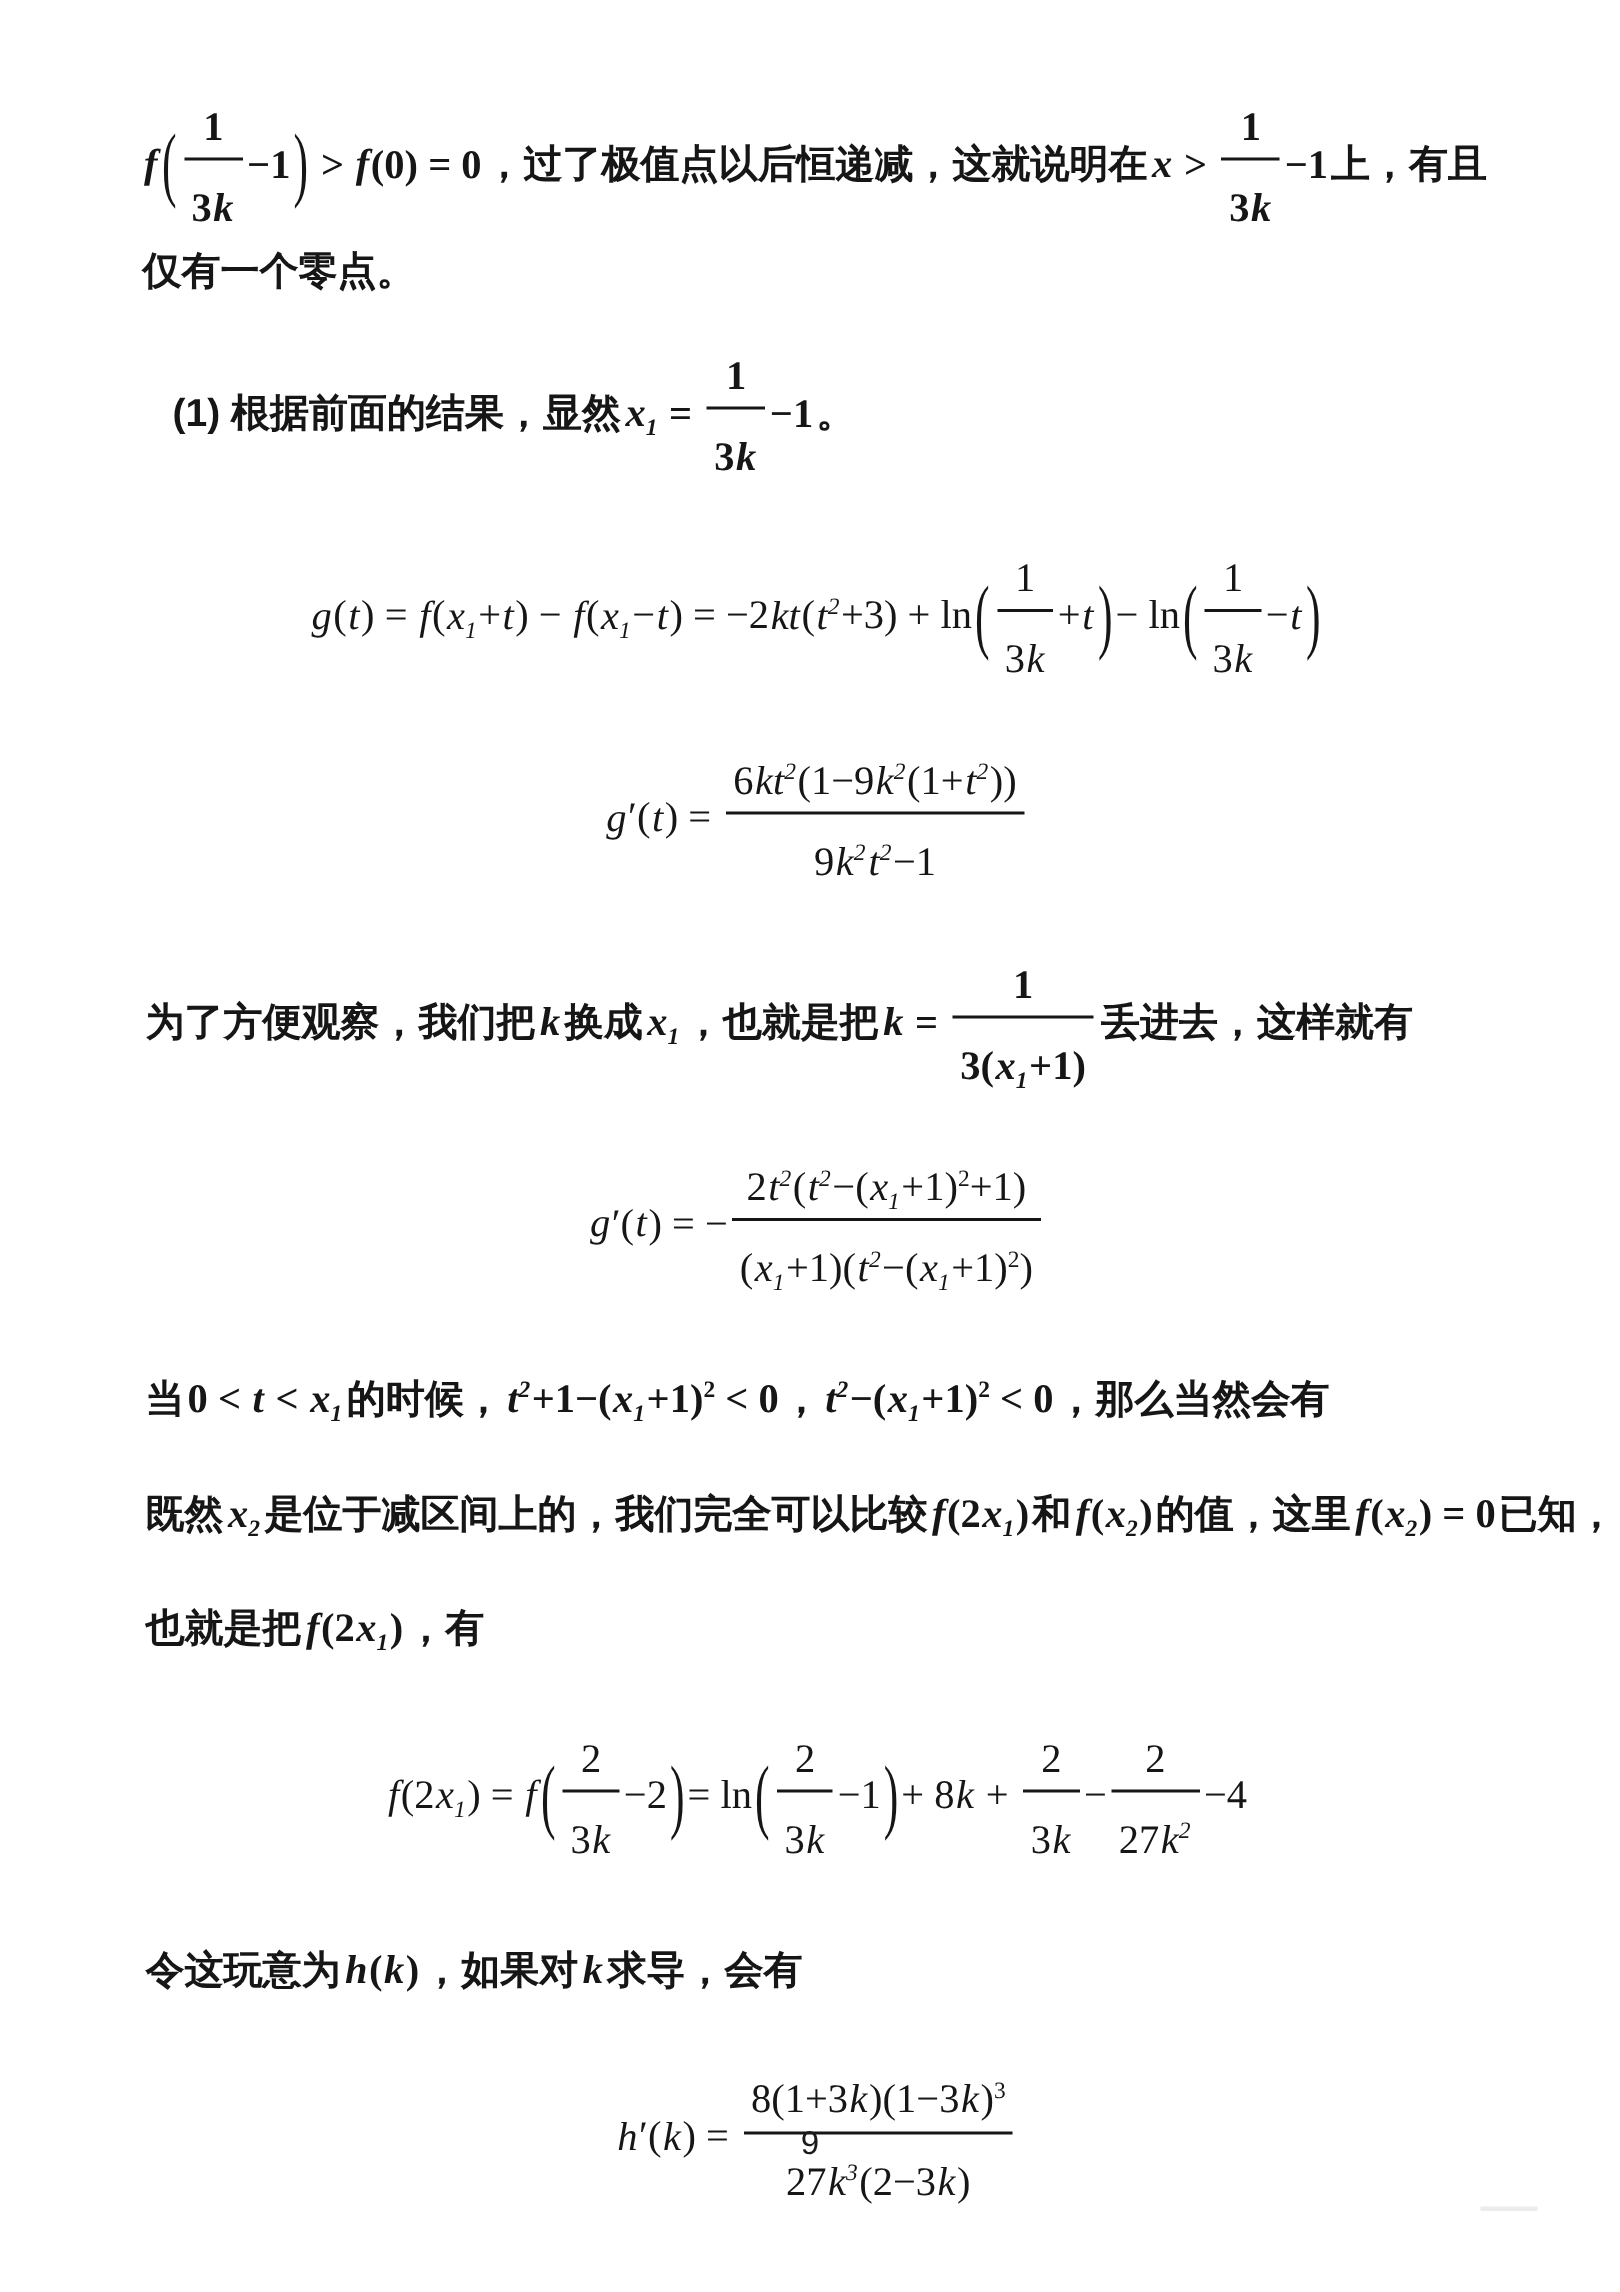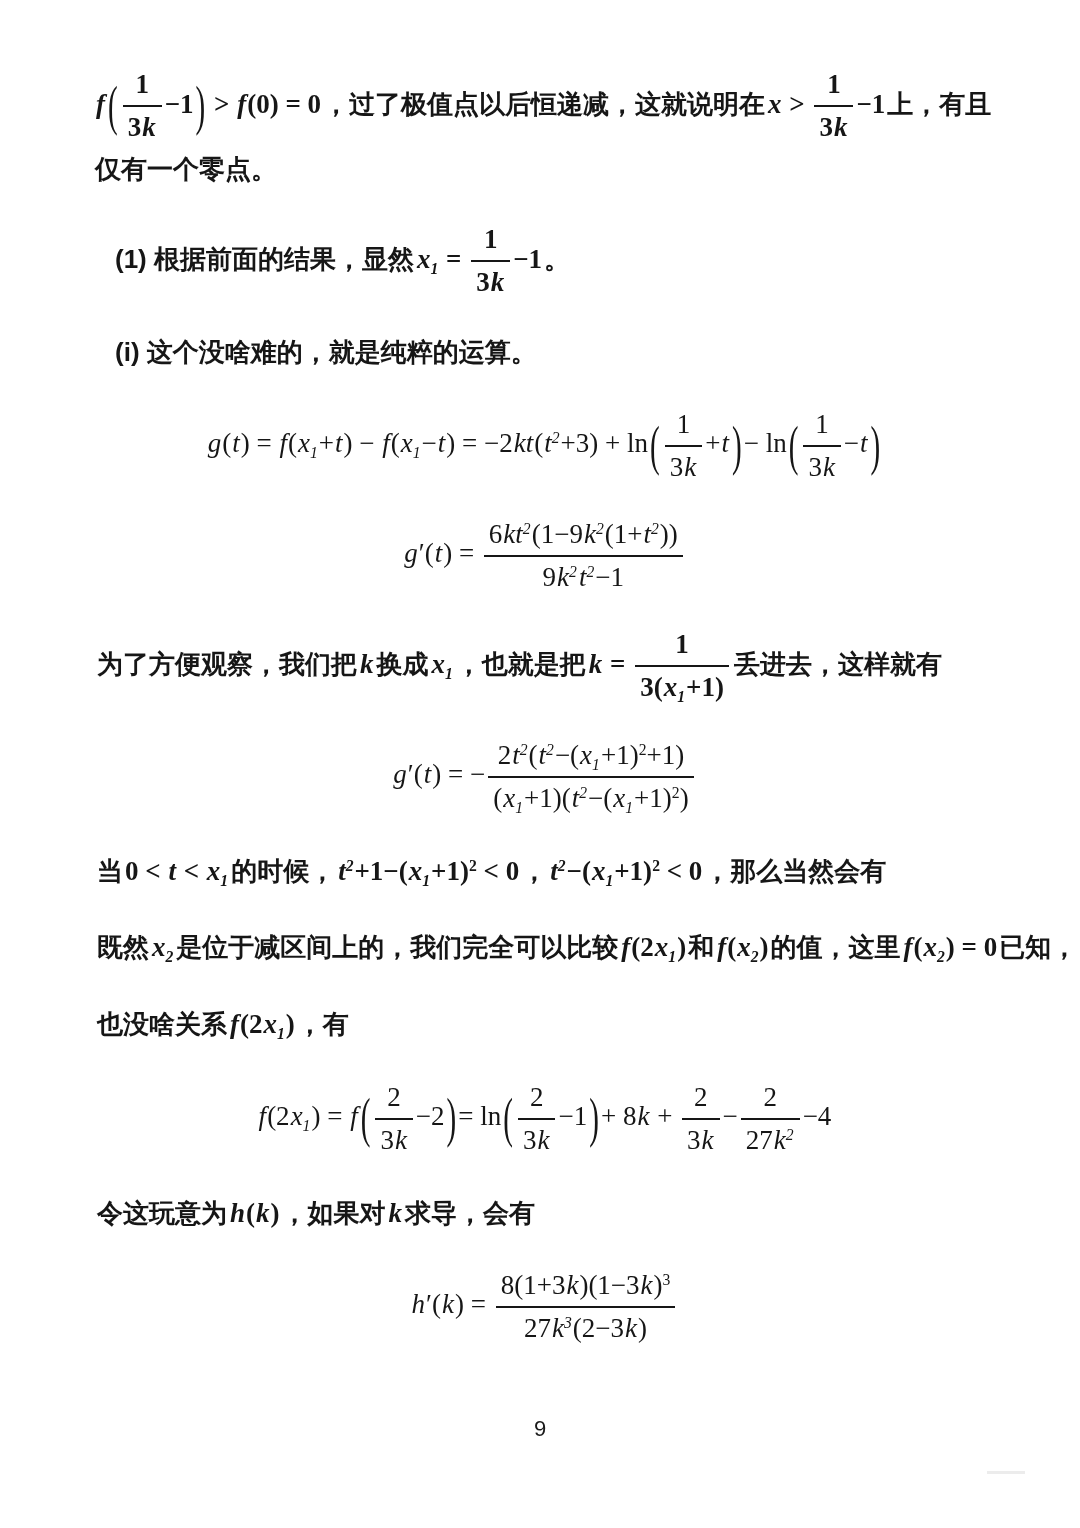--- a/index.html
+++ b/index.html
@@ -17,21 +17,21 @@
     overflow: hidden;
   }
   .para {
     margin: 28px 0;
     line-height: 1.8;
     font-family: "Liberation Sans", sans-serif;
     font-weight: 600;
   }
   .para.first { margin-top: 0; }
   .display {
-    margin: 30px 0;
+    margin: 44px 0;
     text-align: center;
     font-family: "Liberation Serif", serif;
   }
   .indent { padding-left: 18px; }
   .nowrap { white-space: nowrap; }
   .txt {
     font-family: "Liberation Sans", sans-serif;
     font-weight: 700;
     margin: 0 2px;
   }
@@ -60,21 +60,21 @@
     margin: 0 3px;
     line-height: 1.3;
     font-family: "Liberation Serif", serif;
     font-size: 27px;
   }
   .num {
     display: block;
     border-bottom: 2px solid #161616;
     padding: 1px 5px 3px;
   }
-  .den { display: block; padding: 3px 5px 1px; }
+  .den { display: block; padding: 14px 5px 1px; }
   .bp {
     display: inline-block;
     transform: scaleY(1.9);
     font-family: "Liberation Serif", serif;
     font-weight: 300;
     font-size: 1.12em;
     vertical-align: middle;
     margin: 0 2px;
     line-height: 1;
   }
@@ -93,27 +93,26 @@
     width: 38px; height: 3px;
     background: #ececec;
   }
 </style>
 </head>
 <body>
 
 <div class="page">
   <div class="para first"><span class="mi">f</span><span class="bp">(</span><span class="frac"><span class="num"><span class="mr">1</span></span><span class="den"><span class="mr">3</span><span class="mi">k</span></span></span><span class="mr">−1</span><span class="bp">)</span><span class="mr"> &gt; </span><span class="mi">f</span><span class="mr">(0) = 0</span><span class="txt">，过了极值点以后恒递减，这就说明在</span><span class="mi">x</span><span class="mr"> &gt; </span><span class="frac"><span class="num"><span class="mr">1</span></span><span class="den"><span class="mr">3</span><span class="mi">k</span></span></span><span class="mr">−1</span><span class="txt">上，有且仅有一个零点。</span></div>
   <div class="para indent"><span class="txt">(1) 根据前面的结果，显然</span><span class="mi">x<sub>1</sub></span><span class="mr"> = </span><span class="frac"><span class="num"><span class="mr">1</span></span><span class="den"><span class="mr">3</span><span class="mi">k</span></span></span><span class="mr">−1</span><span class="txt">。</span></div>
-  <div class="para indent"><span class="txt">(i) 这个没啥难的，就是纯粹的运算。</span></div>
   <div class="display"><span class="mi">g</span><span class="mr">(</span><span class="mi">t</span><span class="mr">) = </span><span class="mi">f</span><span class="mr">(</span><span class="mi">x<sub>1</sub></span><span class="mr">+</span><span class="mi">t</span><span class="mr">) − </span><span class="mi">f</span><span class="mr">(</span><span class="mi">x<sub>1</sub></span><span class="mr">−</span><span class="mi">t</span><span class="mr">) = −2</span><span class="mi">kt</span><span class="mr">(</span><span class="mi">t<sup>2</sup></span><span class="mr">+3) + ln</span><span class="bp">(</span><span class="frac"><span class="num"><span class="mr">1</span></span><span class="den"><span class="mr">3</span><span class="mi">k</span></span></span><span class="mr">+</span><span class="mi">t</span><span class="bp">)</span><span class="mr">− ln</span><span class="bp">(</span><span class="frac"><span class="num"><span class="mr">1</span></span><span class="den"><span class="mr">3</span><span class="mi">k</span></span></span><span class="mr">−</span><span class="mi">t</span><span class="bp">)</span></div>
   <div class="display"><span class="mi">g</span><span class="mr">′(</span><span class="mi">t</span><span class="mr">) = </span><span class="frac"><span class="num"><span class="mr">6</span><span class="mi">kt<sup>2</sup></span><span class="mr">(1−9</span><span class="mi">k<sup>2</sup></span><span class="mr">(1+</span><span class="mi">t<sup>2</sup></span><span class="mr">))</span></span><span class="den"><span class="mr">9</span><span class="mi">k<sup>2</sup></span><span class="mi">t<sup>2</sup></span><span class="mr">−1</span></span></span></div>
   <div class="para"><span class="txt">为了方便观察，我们把</span><span class="mi">k</span><span class="txt">换成</span><span class="mi">x<sub>1</sub></span><span class="txt">，也就是把</span><span class="mi">k</span><span class="mr"> = </span><span class="frac"><span class="num"><span class="mr">1</span></span><span class="den"><span class="mr">3(</span><span class="mi">x<sub>1</sub></span><span class="mr">+1)</span></span></span><span class="txt">丢进去，这样就有</span></div>
   <div class="display"><span class="mi">g</span><span class="mr">′(</span><span class="mi">t</span><span class="mr">) = −</span><span class="frac"><span class="num"><span class="mr">2</span><span class="mi">t<sup>2</sup></span><span class="mr">(</span><span class="mi">t<sup>2</sup></span><span class="mr">−(</span><span class="mi">x<sub>1</sub></span><span class="mr">+1)<sup>2</sup></span><span class="mr">+1)</span></span><span class="den"><span class="mr">(</span><span class="mi">x<sub>1</sub></span><span class="mr">+1)(</span><span class="mi">t<sup>2</sup></span><span class="mr">−(</span><span class="mi">x<sub>1</sub></span><span class="mr">+1)<sup>2</sup></span><span class="mr">)</span></span></span></div>
   <div class="para nowrap"><span class="txt">当</span><span class="mr">0 &lt; </span><span class="mi">t</span><span class="mr"> &lt; </span><span class="mi">x<sub>1</sub></span><span class="txt">的时候，</span><span class="mi">t<sup>2</sup></span><span class="mr">+1−(</span><span class="mi">x<sub>1</sub></span><span class="mr">+1)<sup>2</sup></span><span class="mr"> &lt; 0</span><span class="txt">，</span><span class="mi">t<sup>2</sup></span><span class="mr">−(</span><span class="mi">x<sub>1</sub></span><span class="mr">+1)<sup>2</sup></span><span class="mr"> &lt; 0</span><span class="txt">，那么当然会有</span></div>
   <div class="para nowrap"><span class="txt">既然</span><span class="mi">x<sub>2</sub></span><span class="txt">是位于减区间上的，我们完全可以比较</span><span class="mi">f</span><span class="mr">(2</span><span class="mi">x<sub>1</sub></span><span class="mr">)</span><span class="txt">和</span><span class="mi">f</span><span class="mr">(</span><span class="mi">x<sub>2</sub></span><span class="mr">)</span><span class="txt">的值，这里</span><span class="mi">f</span><span class="mr">(</span><span class="mi">x<sub>2</sub></span><span class="mr">) = 0</span><span class="txt">已知，</span></div>
-  <div class="para"><span class="txt">也没啥关系</span><span class="mi">f</span><span class="mr">(2</span><span class="mi">x<sub>1</sub></span><span class="mr">)</span><span class="txt">，有</span></div>
+  <div class="para"><span class="txt">也就是把</span><span class="mi">f</span><span class="mr">(2</span><span class="mi">x<sub>1</sub></span><span class="mr">)</span><span class="txt">，有</span></div>
   <div class="display"><span class="mi">f</span><span class="mr">(2</span><span class="mi">x<sub>1</sub></span><span class="mr">) = </span><span class="mi">f</span><span class="bp">(</span><span class="frac"><span class="num"><span class="mr">2</span></span><span class="den"><span class="mr">3</span><span class="mi">k</span></span></span><span class="mr">−2</span><span class="bp">)</span><span class="mr">= ln</span><span class="bp">(</span><span class="frac"><span class="num"><span class="mr">2</span></span><span class="den"><span class="mr">3</span><span class="mi">k</span></span></span><span class="mr">−1</span><span class="bp">)</span><span class="mr">+ 8</span><span class="mi">k</span><span class="mr"> + </span><span class="frac"><span class="num"><span class="mr">2</span></span><span class="den"><span class="mr">3</span><span class="mi">k</span></span></span><span class="mr">−</span><span class="frac"><span class="num"><span class="mr">2</span></span><span class="den"><span class="mr">27</span><span class="mi">k<sup>2</sup></span></span></span><span class="mr">−4</span></div>
   <div class="para"><span class="txt">令这玩意为</span><span class="mi">h</span><span class="mr">(</span><span class="mi">k</span><span class="mr">)</span><span class="txt">，如果对</span><span class="mi">k</span><span class="txt">求导，会有</span></div>
   <div class="display"><span class="mi">h</span><span class="mr">′(</span><span class="mi">k</span><span class="mr">) = </span><span class="frac"><span class="num"><span class="mr">8(1+3</span><span class="mi">k</span><span class="mr">)(1−3</span><span class="mi">k</span><span class="mr">)<sup>3</sup></span></span><span class="den"><span class="mr">27</span><span class="mi">k<sup>3</sup></span><span class="mr">(2−3</span><span class="mi">k</span><span class="mr">)</span></span></span></div>
 
   <div class="footer">9</div>
   <div class="artifact-line"></div>
 </div>
 
 </body></html>

